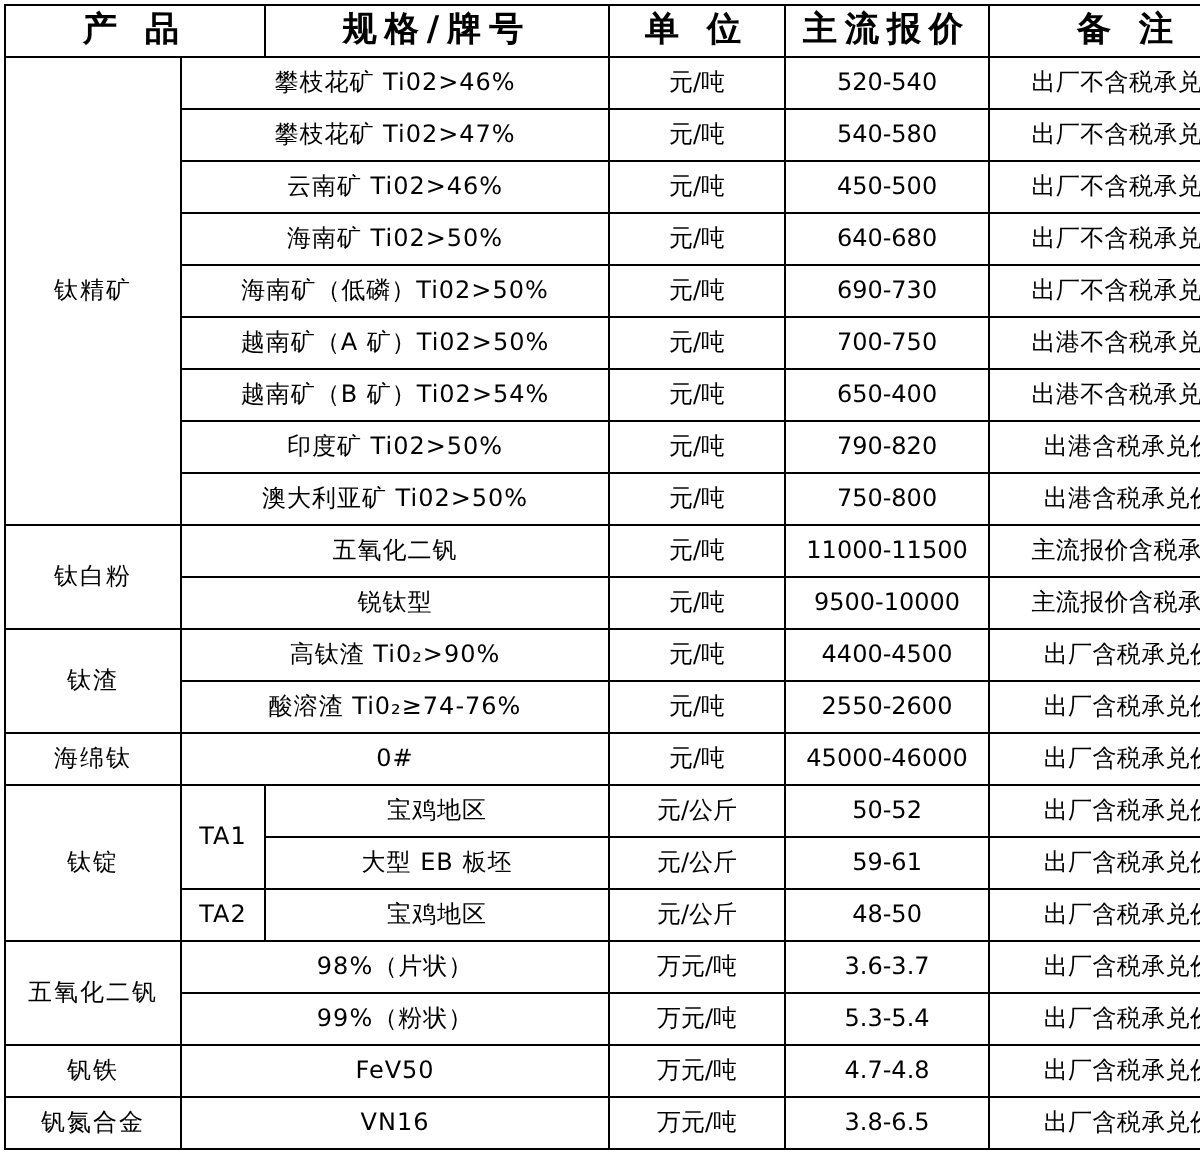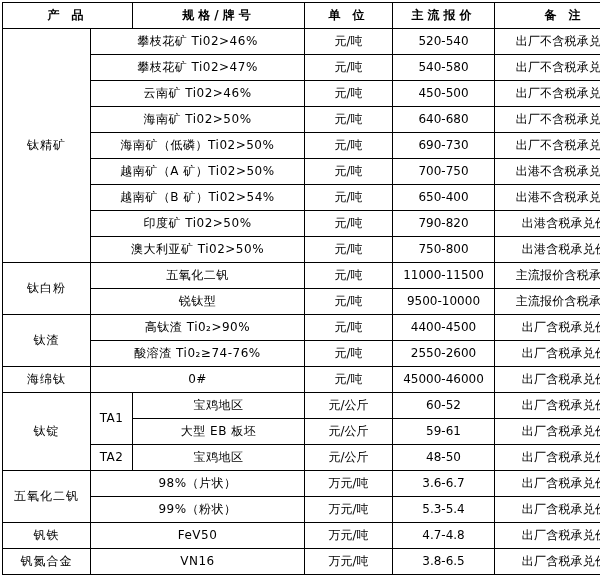--- a/index.html
+++ b/index.html
@@ -26,21 +26,21 @@
     font-size: 12px;
     line-height: 1.1;
     padding: 2px 1px;
     height: 26px;
     box-sizing: border-box;
     overflow: hidden;
     white-space: nowrap;
   }
   #price-table tr.header-row td {
     font-weight: bold;
-    font-size: 12px;
+    font-size: 17px;
     letter-spacing: 4px;
   }
   td.cat {
     font-weight: normal;
     font-size: 13px;
     letter-spacing: 1px;
   }
   td.grade {
     font-size: 12px;
     letter-spacing: 0.5px;
@@ -165,41 +165,41 @@
         <td class="grade" colspan="2">0#</td>
         <td class="unit">元/吨</td>
         <td class="price">45000-46000</td>
         <td class="remark">出厂含税承兑价</td>
       </tr>
       <tr>
         <td class="cat" rowspan="3">钛锭</td>
         <td class="grade" rowspan="2">TA1</td>
         <td class="grade">宝鸡地区</td>
         <td class="unit">元/公斤</td>
-        <td class="price">60-52</td>
+        <td class="price">50-52</td>
         <td class="remark">出厂含税承兑价</td>
       </tr>
       <tr>
         <td class="grade">大型 EB 板坯</td>
         <td class="unit">元/公斤</td>
         <td class="price">59-61</td>
         <td class="remark">出厂含税承兑价</td>
       </tr>
       <tr>
         <td class="grade" rowspan="1">TA2</td>
         <td class="grade">宝鸡地区</td>
         <td class="unit">元/公斤</td>
         <td class="price">48-50</td>
         <td class="remark">出厂含税承兑价</td>
       </tr>
       <tr>
         <td class="cat" rowspan="2" colspan="1">五氧化二钒</td>
         <td class="grade" colspan="2">98%（片状）</td>
         <td class="unit">万元/吨</td>
-        <td class="price">3.6-6.7</td>
+        <td class="price">3.6-3.7</td>
         <td class="remark">出厂含税承兑价</td>
       </tr>
       <tr>
         <td class="grade" colspan="2">99%（粉状）</td>
         <td class="unit">万元/吨</td>
         <td class="price">5.3-5.4</td>
         <td class="remark">出厂含税承兑价</td>
       </tr>
       <tr>
         <td class="cat" rowspan="1" colspan="1">钒铁</td>

